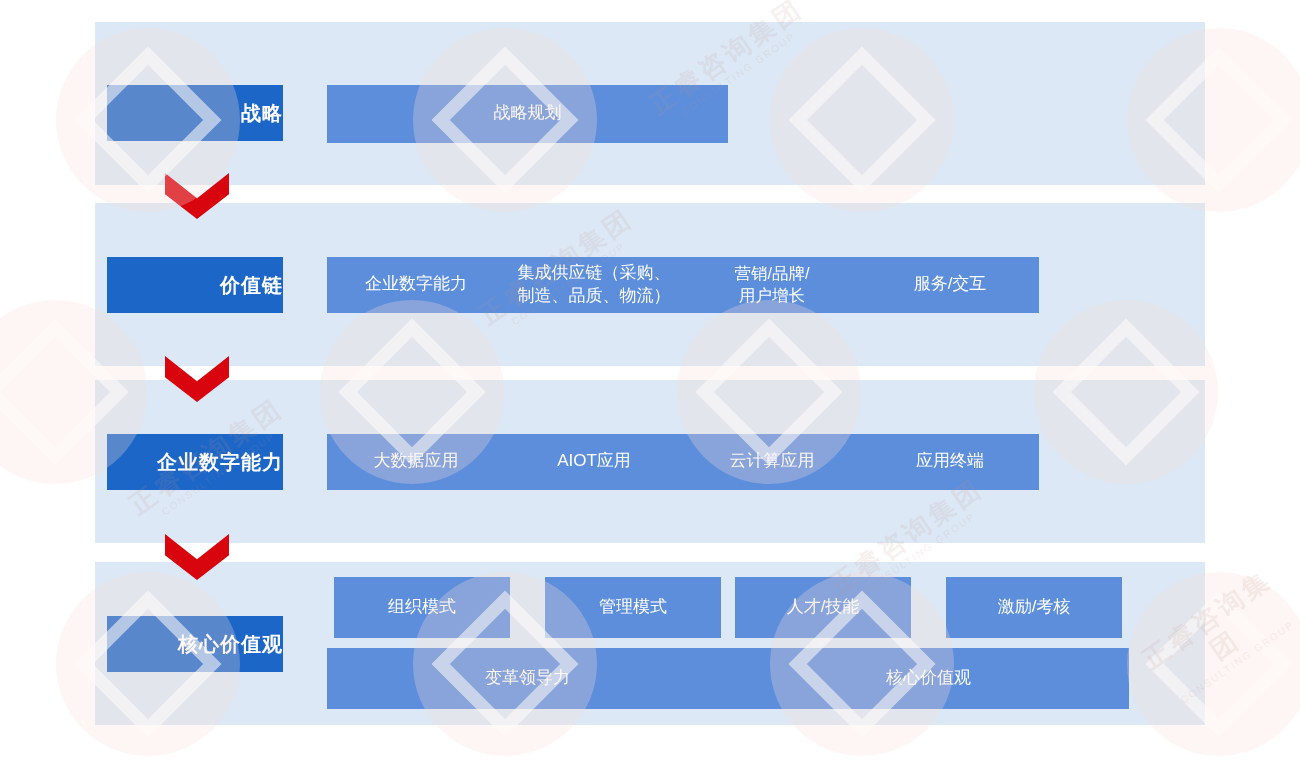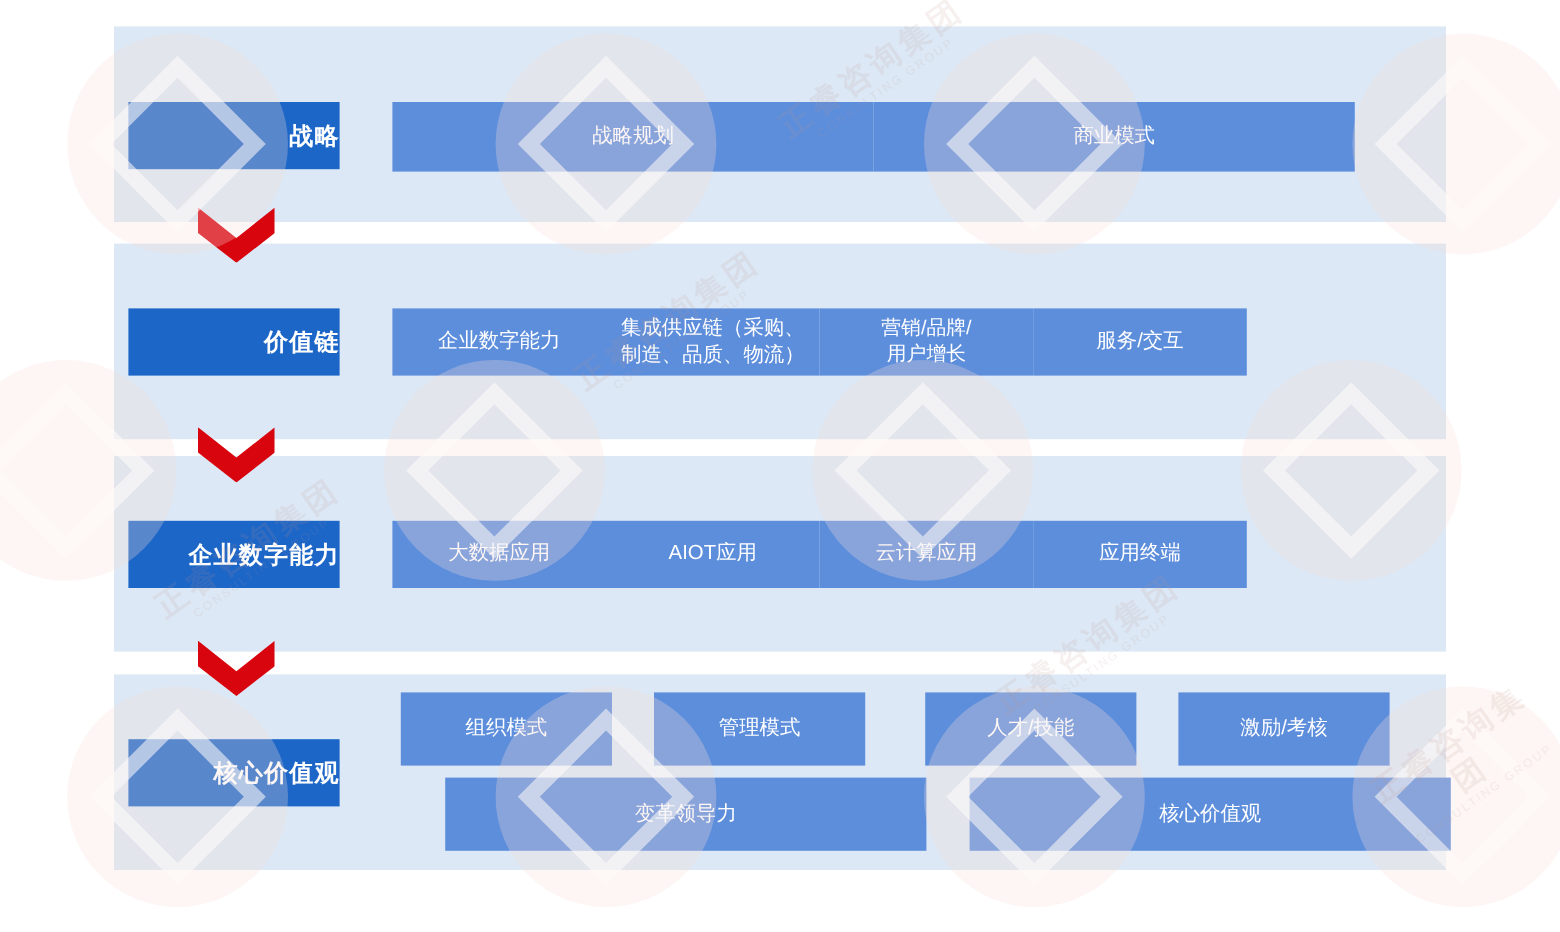--- a/index.html
+++ b/index.html
@@ -37,37 +37,37 @@
     display:flex;align-items:center;justify-content:flex-end;
     font-size:20px;font-weight:700;letter-spacing:1px;
   }
   .band.b1 .label-box{top:63px;}
   
   .content{
     position:absolute;left:232px;right:32px;top:0;height:100%;
     display:flex;align-items:center;
   }
   .band.b1 .content{padding-top:20px;}
-  .band.b4 .content{align-items:flex-start;padding-top:15px;gap:36px;}
+  .band.b4 .content{align-items:flex-start;padding-top:15px;}
   .box{
     background:var(--box-bg);
     color:var(--text-color);
     display:flex;align-items:center;justify-content:center;
     text-align:center;white-space:pre-line;
     font-size:17px;font-weight:500;line-height:1.3;
   }
   .box.col{width:178px;height:56px;}
   .box.wide{width:401px;height:58px;}
   .box.text-sm{font-size:17px;}
   .box.text-md{font-size:16.5px;}
   
   .stack-col{width:401px;display:flex;flex-direction:column;}
   .stack-top{display:flex;justify-content:space-between;padding:0 7px;}
   .box.small4{width:176px;height:61px;}
-  .box.bottom-wide{width:401px;height:61px;margin-top:10px;margin-left:44px;}
+  .box.bottom-wide{width:401px;height:61px;margin-top:10px;}
   
   .chevron{
     position:absolute;left:165px;width:64px;height:46px;
     background:var(--arrow-red);
     clip-path:polygon(0 0,50% 55%,100% 0,100% 46%,50% 100%,0 46%);
     z-index:3;
   }
   .chevron.a1{top:173px;}
   .chevron.a2{top:356px;}
   .chevron.a3{top:534px;}
@@ -96,21 +96,20 @@
 <body>
 
 <div class="canvas">
 
   <section class="band b1">
     <div class="label-box">
       <span>战略</span>
     </div>
     <div class="content">
       <div class="box wide">战略规划</div>
-      <div class="box wide">商业模式</div>
     </div>
   </section>
 
   <div class="chevron a1"></div>
 
   <section class="band b2">
     <div class="label-box">
       <span>价值链</span>
     </div>
     <div class="content">

